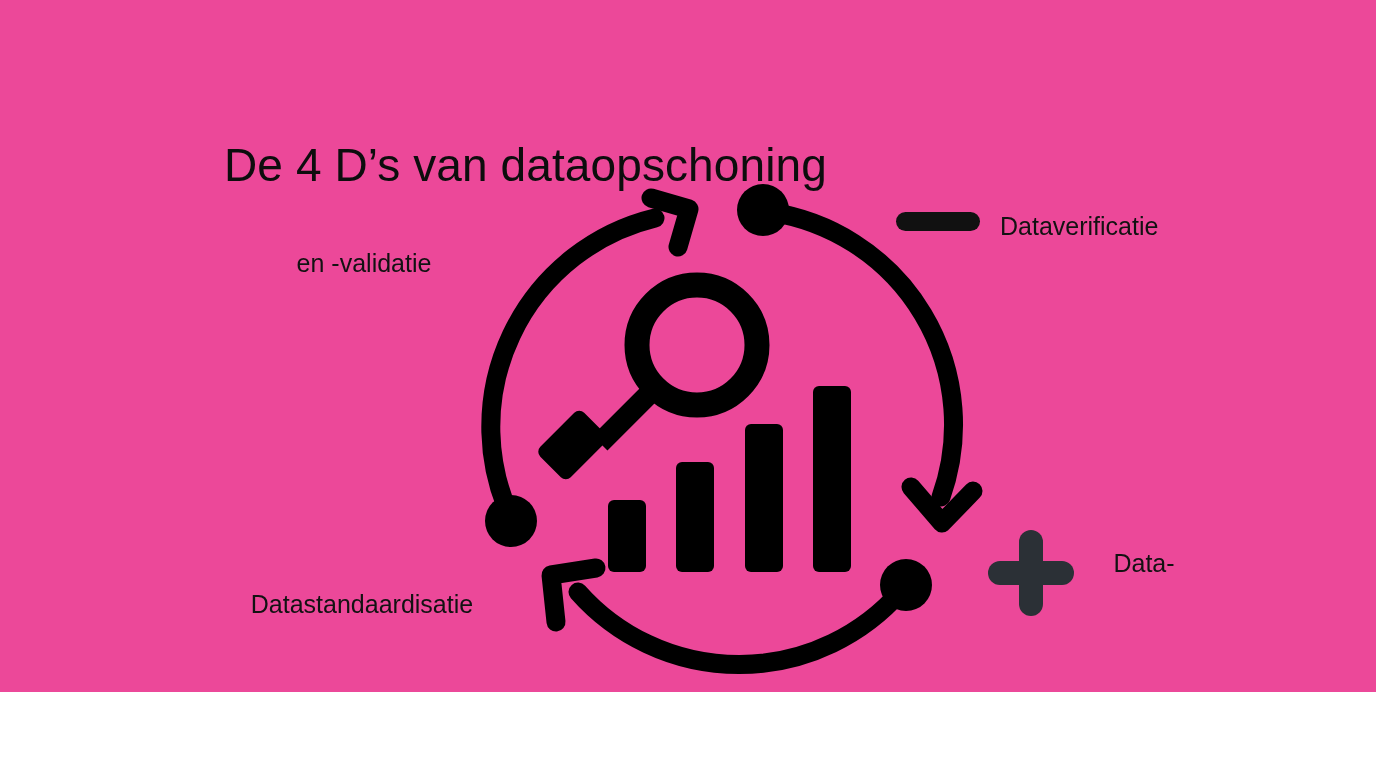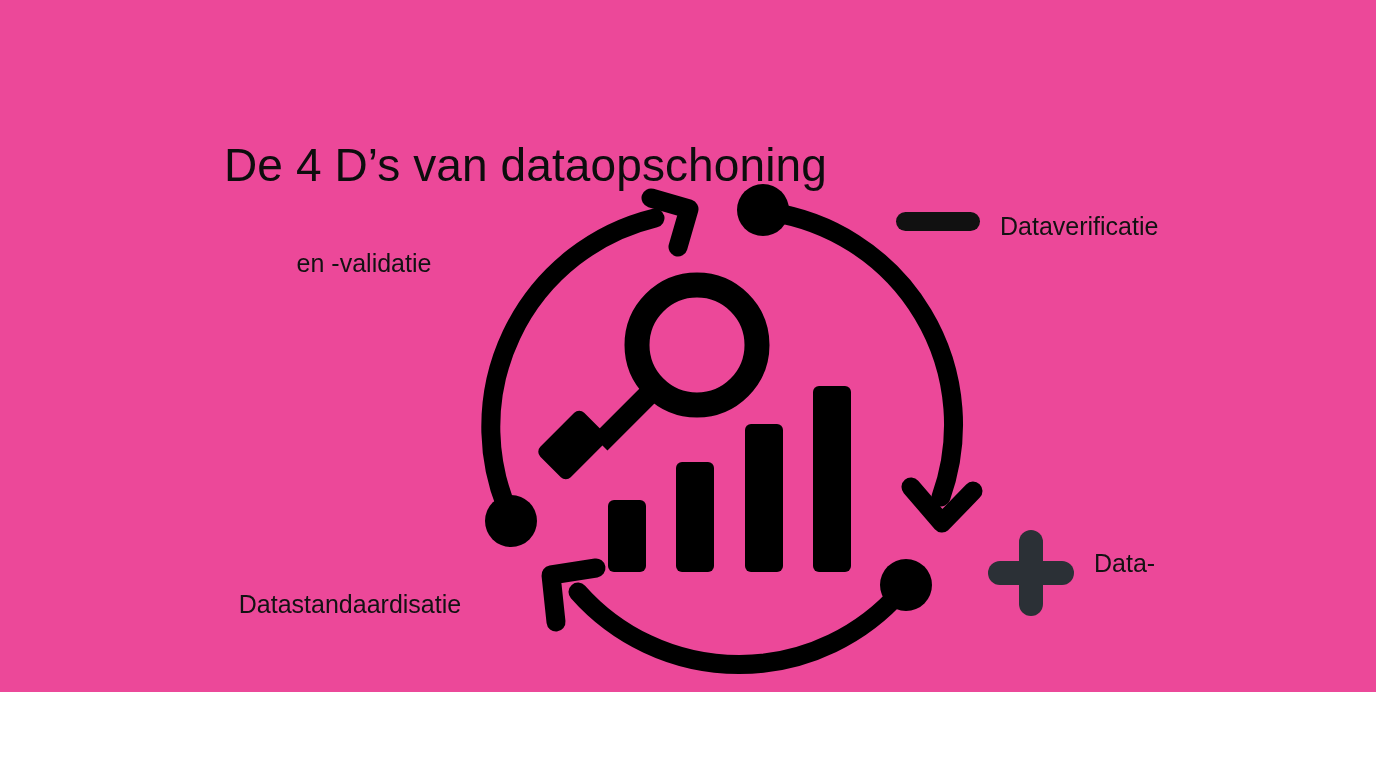--- a/index.html
+++ b/index.html
@@ -49,35 +49,36 @@
   }
   .label.left {
     text-align: left;
   }
   #label-verificatie {
     left: 218px;
     top: 244px;
     width: 292px;
   }
   #label-standaardisatie {
-    left: 180px;
+    left: 192px;
     top: 585px;
     width: 340px;
     text-align: center;
   }
   #label-ontdubbeling {
     left: 1000px;
     top: 207px;
     width: 300px;
   }
   #label-verrijking {
-    left: 1094px;
+    left: 1054px;
     top: 545px;
     width: 180px;
     line-height: 1.45;
+    text-align: center;
   }
   .label-line {
     display: block;
     white-space: nowrap;
   }
 </style>
 </head>
 <body>
 
 <div id="slide">

